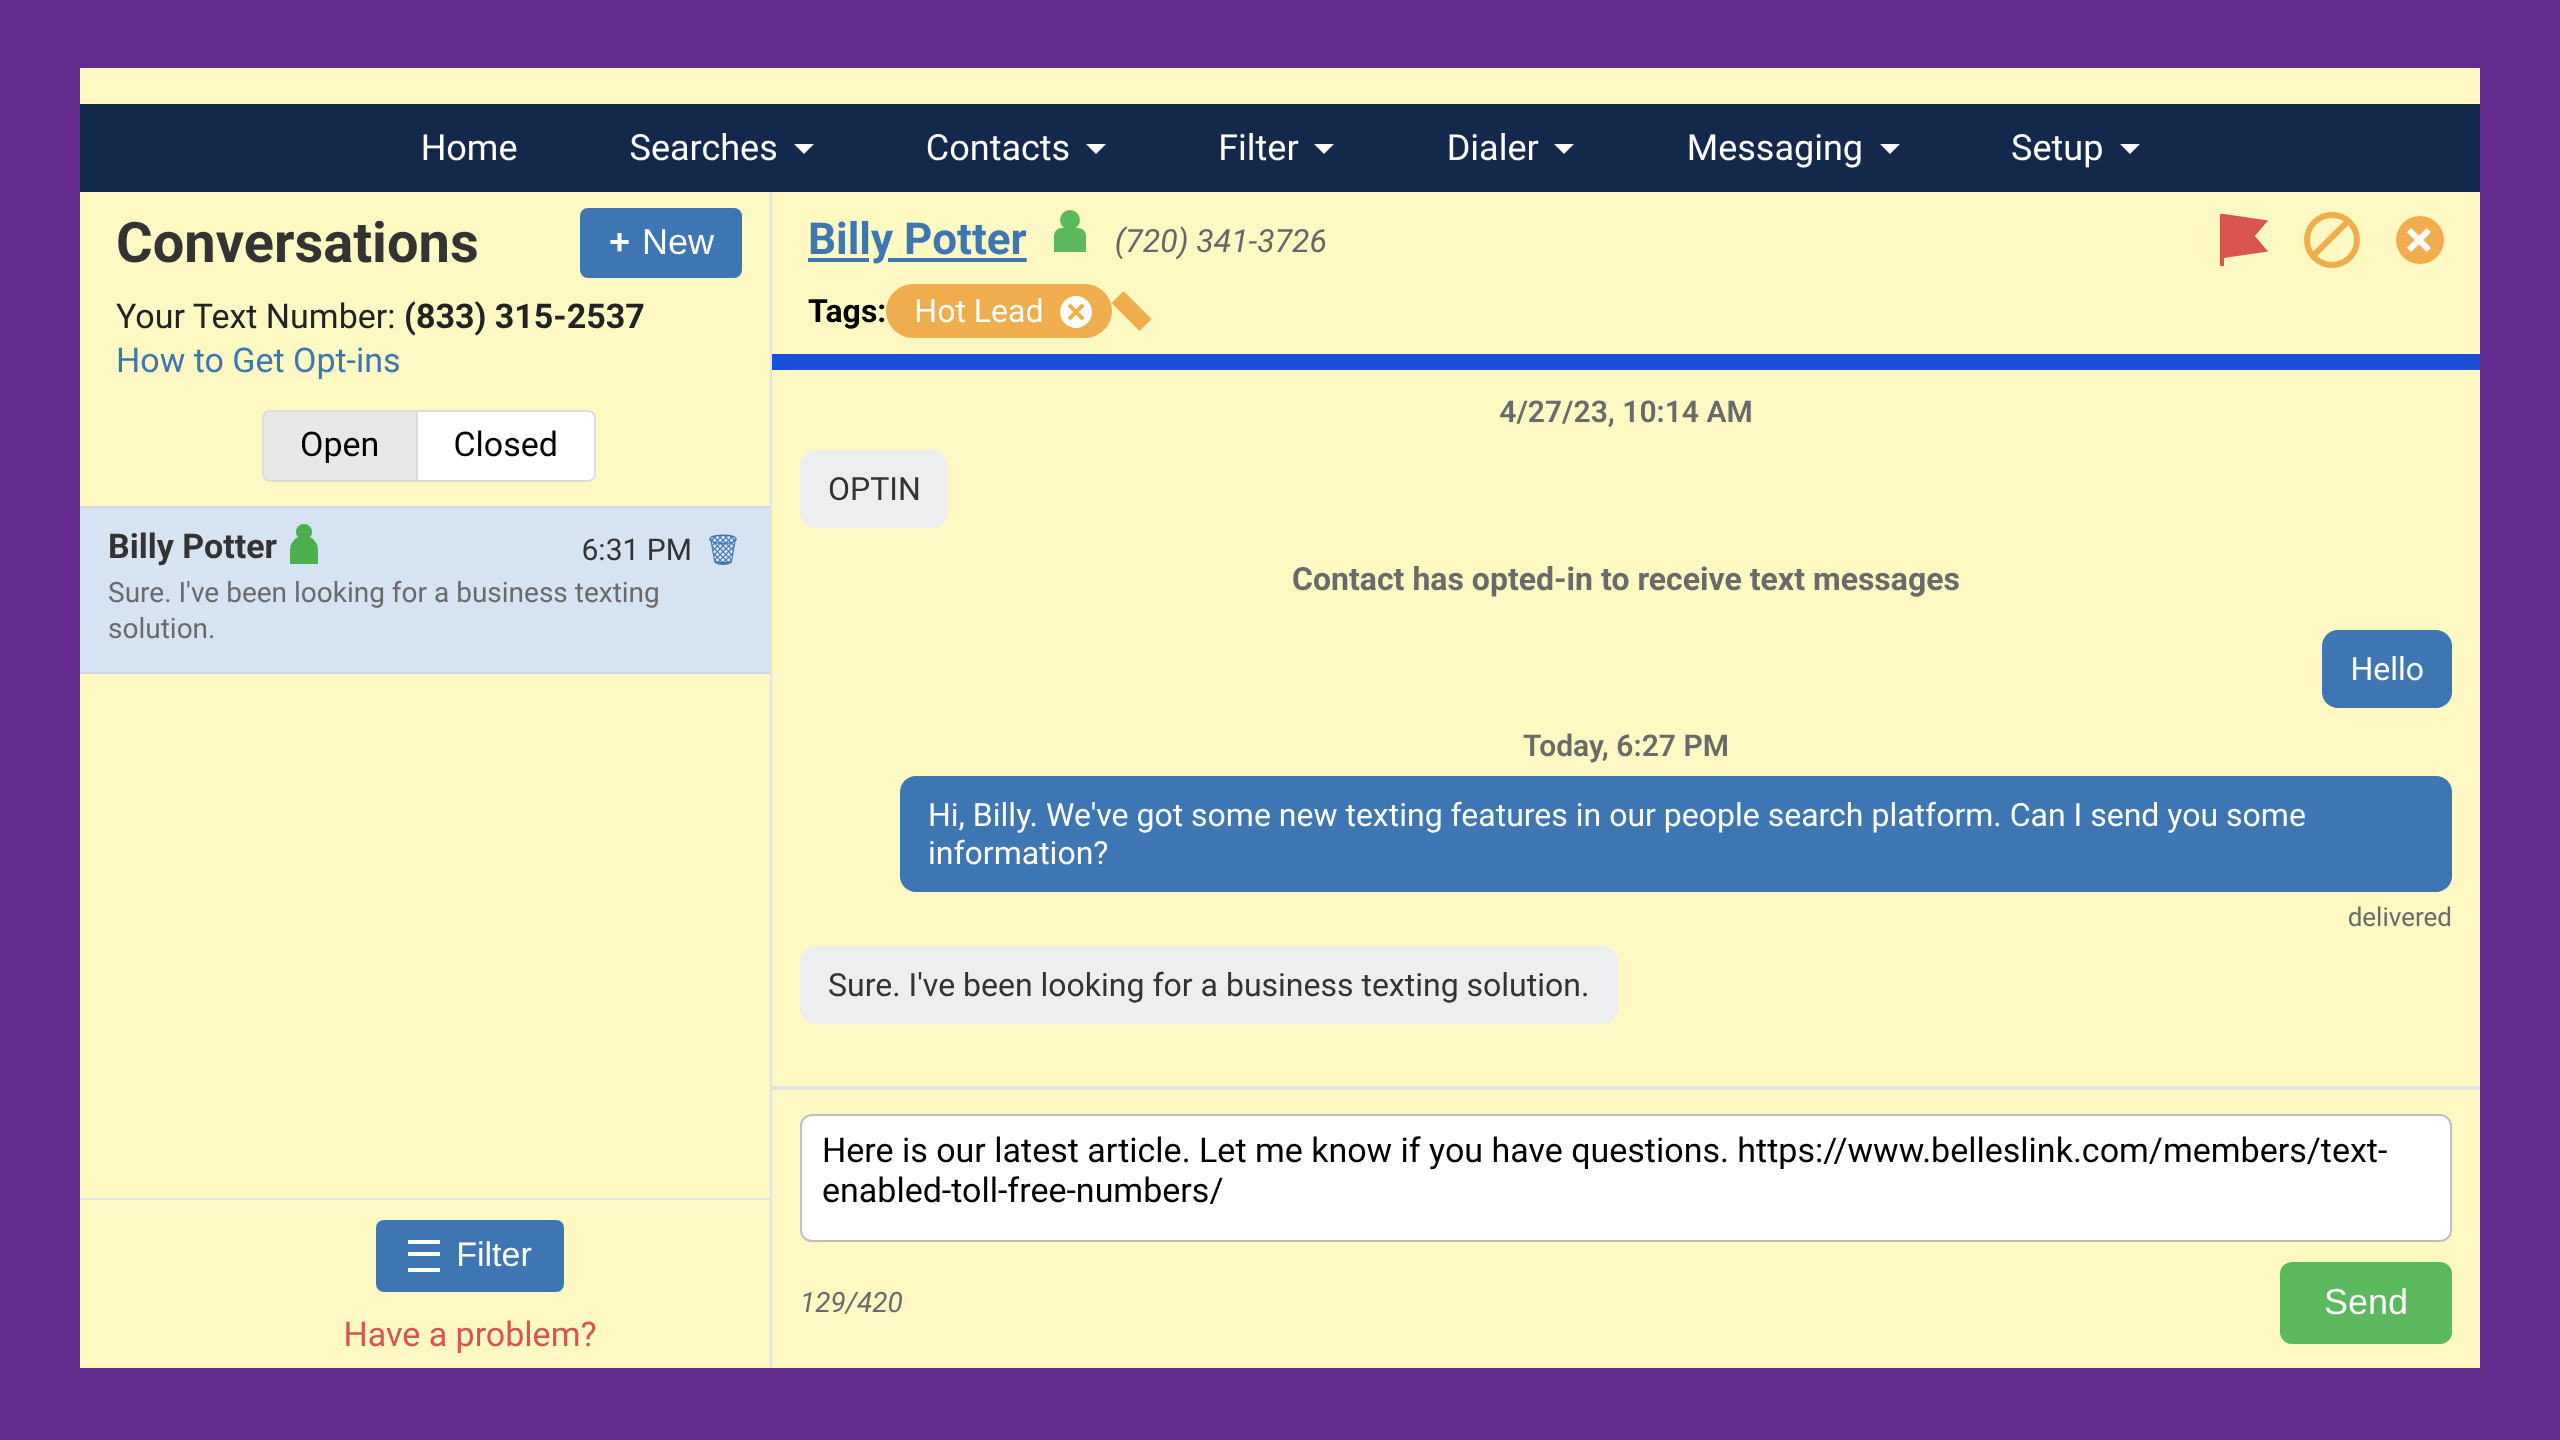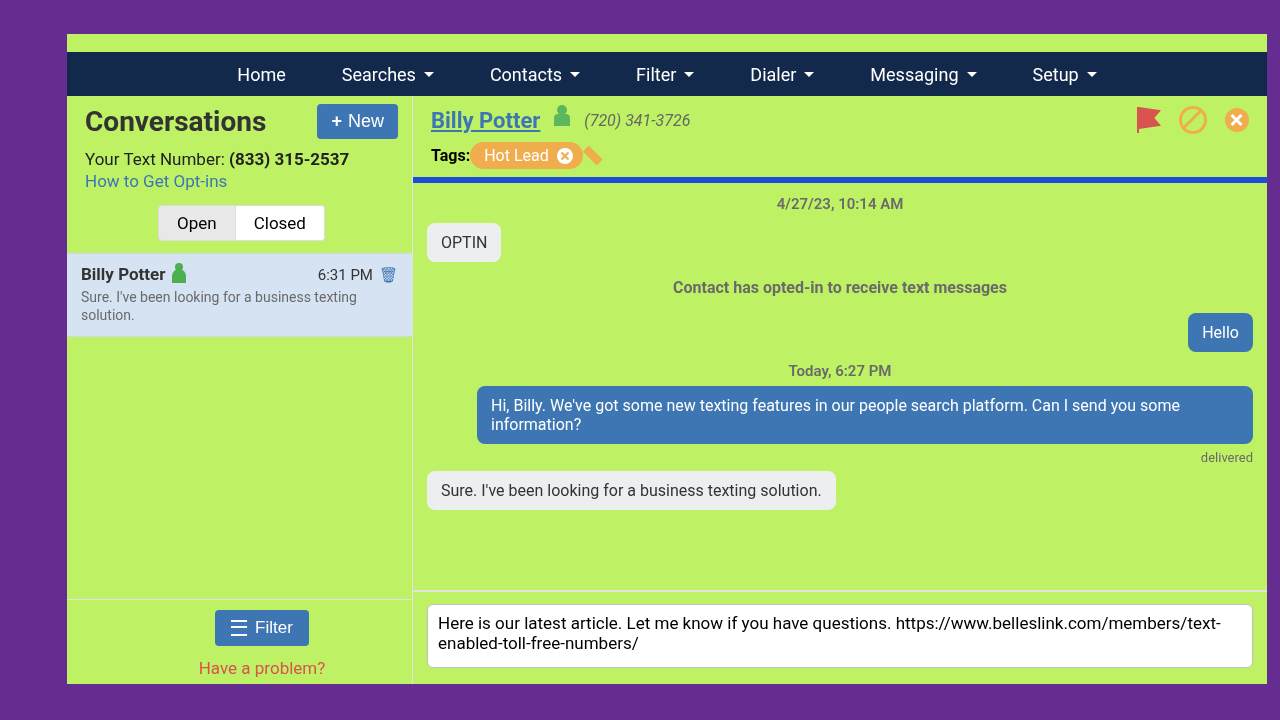--- a/index.html
+++ b/index.html
@@ -1,17 +1,17 @@
 <!DOCTYPE html>
 <html><head>
 <meta charset="utf-8">
 <style>
   html,body{margin:0;padding:0;font-family:-apple-system,BlinkMacSystemFont,"Segoe UI",Roboto,Helvetica,Arial,sans-serif;}
   body{background:#662d91;width:1280px;height:720px;overflow:hidden;}
-  .frame{position:absolute;left:40px;top:34px;width:1200px;height:650px;background:#bef264;margin-left:27px;}
+  .frame{position:absolute;left:40px;top:34px;width:1200px;height:650px;background:#fef9c3;}
   .navbar{height:44px;background:#13294b;display:flex;align-items:center;justify-content:center;gap:56px;margin-top:18px;}
   .nav-item{color:#fff;font-size:18px;display:flex;align-items:center;gap:8px;cursor:pointer;}
   .caret-down{width:0;height:0;border-left:5px solid transparent;border-right:5px solid transparent;border-top:5px solid #fff;display:inline-block;}
   .content{display:flex;height:588px;}
   .sidebar{width:346px;flex:none;padding:8px 14px 0 18px;box-sizing:border-box;position:relative;border-right:1px solid #e3e3e3;}
   .side-header{display:flex;align-items:center;justify-content:space-between;}
   .conv-title{font-size:28px;font-weight:700;color:#333;}
   .btn-new{background:#3e76b3;color:#fff;border:none;border-radius:4px;padding:7px 14px;font-size:18px;display:flex;align-items:center;gap:6px;cursor:pointer;}
   .plus{font-weight:700;font-size:18px;}
   .textnum{margin-top:10px;font-size:17px;color:#222;}
@@ -52,21 +52,21 @@
   .circle-x::before{transform:rotate(45deg);}
   .circle-x::after{transform:rotate(-45deg);}
   .tags-row{display:flex;align-items:center;margin-top:8px;}
   .tags-label{font-weight:700;font-size:16px;}
   .tag-pill{background:#f0ad4e;color:#fff;border-radius:14px;padding:4px 10px 4px 14px;display:flex;align-items:center;gap:8px;font-size:16px;}
   .tag-x{width:16px;height:16px;background:#fff;border-radius:50%;position:relative;}
   .tag-x::before,.tag-x::after{content:"";position:absolute;width:2px;height:10px;background:#f0ad4e;left:7px;top:3px;}
   .tag-x::before{transform:rotate(45deg);}
   .tag-x::after{transform:rotate(-45deg);}
   .tag-icon{width:20px;height:20px;background:#f0ad4e;clip-path:polygon(0 30%,30% 0,100% 70%,70% 100%);cursor:pointer;position:relative;}
-  .chat-body{flex:1;overflow:auto;border-top:6px solid #1d4ed8;padding:8px 14px;}
+  .chat-body{flex:1;overflow:auto;border-top:8px solid #1d4ed8;padding:8px 14px;}
   .ts{text-align:center;color:#6a6a6a;font-weight:600;font-size:15px;margin:4px 0;}
   .sys-msg{text-align:center;color:#6a6a6a;font-weight:700;font-size:16px;margin:10px 0;}
   .bubble{border-radius:8px;padding:10px 14px;font-size:16px;max-width:760px;margin:6px 0;word-wrap:break-word;}
   .bubble.in{background:#eceeef;color:#333;align-self:flex-start;display:inline-block;}
   .bubble.out{background:#3e76b3;color:#fff;margin-left:auto;display:block;width:fit-content;}
   .bubble.out.full{max-width:none;width:auto;margin-left:50px;}
   .delivered{text-align:right;color:#6a6a6a;font-size:13px;margin-top:2px;}
   .row-flex{display:flex;}
   .compose{border-top:2px solid #e3e3e3;padding:12px 14px;}
   .compose textarea{width:100%;box-sizing:border-box;border:1px solid #bfbfbf;border-radius:6px;padding:8px 10px;font-size:17px;font-family:inherit;resize:none;height:64px;}
@@ -180,16 +180,20 @@
         <div class="ts">Today, 6:27 PM</div>
         <div class="bubble out full">Hi, Billy. We've got some new texting features in our people search platform. Can I send you some information?</div>
         <div class="delivered">delivered</div>
         <div class="row-flex">
             <div class="bubble in">Sure. I've been looking for a business texting solution.</div>
           </div>
       </div>
 
       <div class="compose">
         <textarea style="">Here is our latest article. Let me know if you have questions. https://www.belleslink.com/members/text-enabled-toll-free-numbers/</textarea>
+        <div class="compose-footer">
+          <span class="char-count">129/420</span>
+          <button class="btn-send">Send</button>
+        </div>
       </div>
     </div>
   </div>
 </div>
 
 </body></html>

